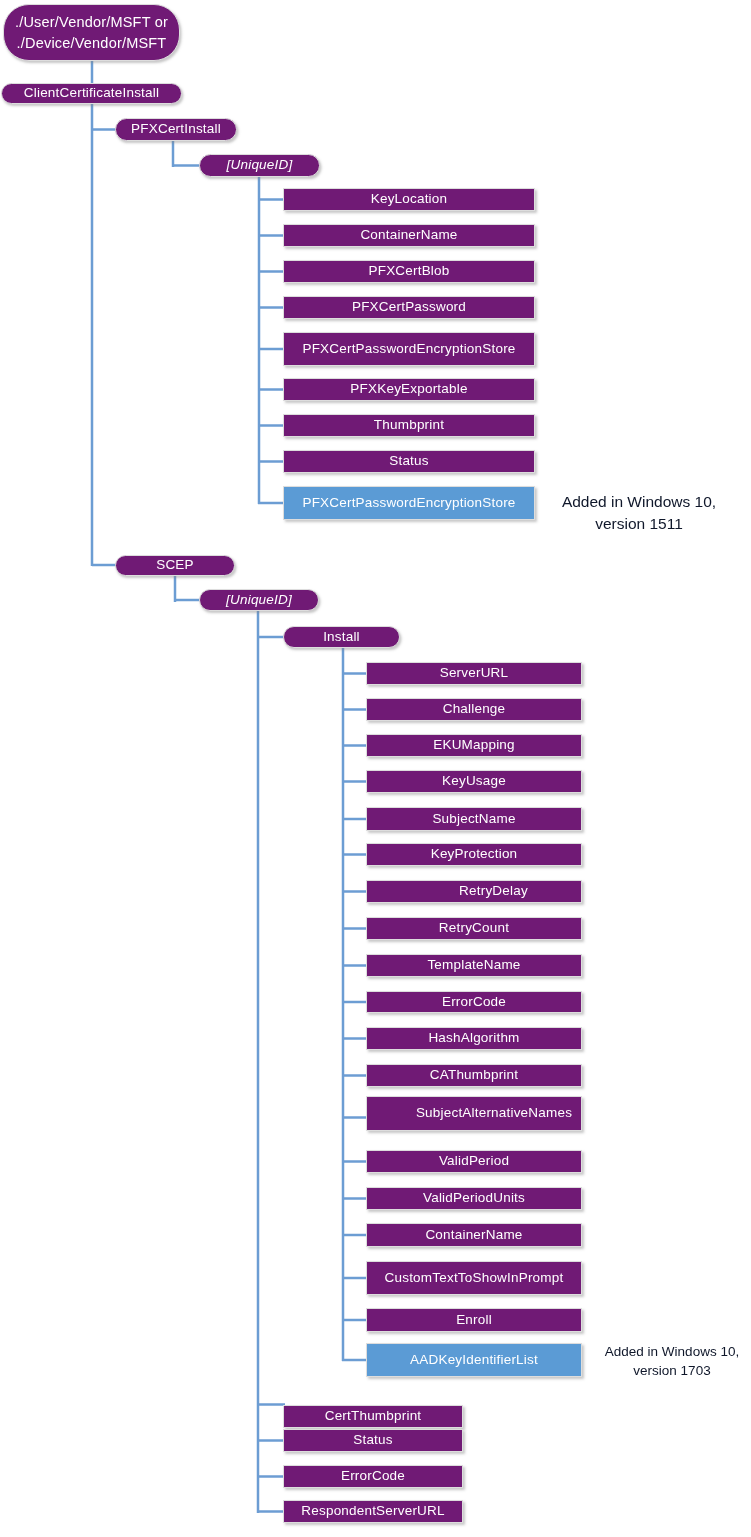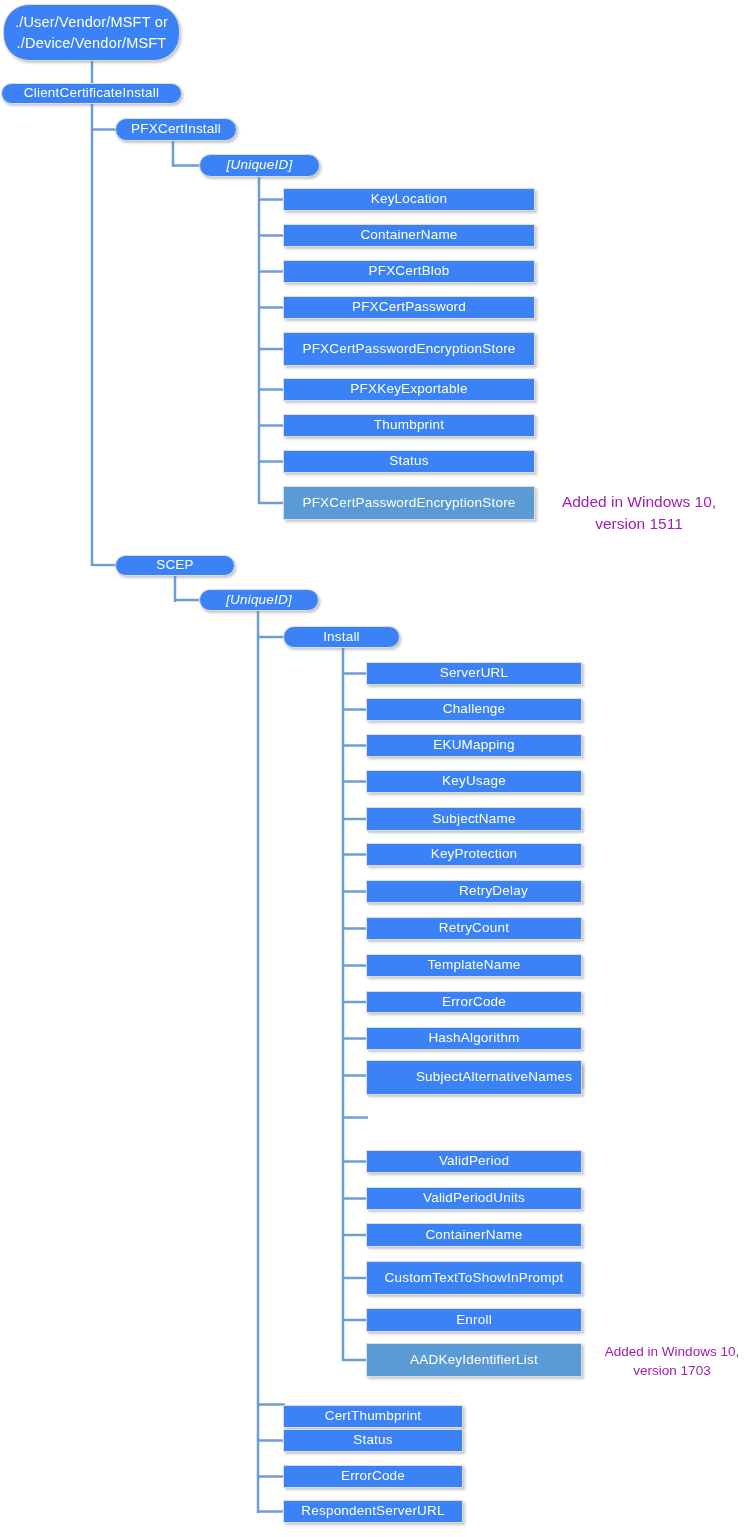--- a/index.html
+++ b/index.html
@@ -8,28 +8,28 @@
   #diagram{position:absolute;left:0;top:0;width:751px;height:1537px;}
   #connectors{position:absolute;left:0;top:0;z-index:0;}
   .node{
     position:absolute;z-index:1;box-sizing:border-box;
     display:flex;align-items:center;justify-content:center;
     color:#ffffff;font-size:13.5px;letter-spacing:.2px;text-align:center;
     border:1.5px solid #dddddd;
     box-shadow:1.5px 2px 2.5px rgba(130,130,130,.45);
     white-space:pre-line;line-height:1.2;
   }
-  .node.green{background:#3b82f6;}
+  .node.green{background:#701a75;}
   .node.blue{background:#5B9BD5;}
   .node.pill{border-radius:999px;}
   .node.rect{border-radius:0;}
   .node.italic{font-style:italic;}
   .node.id-root{border-radius:26px;font-size:14.5px;line-height:21px;}
   .annotation{
-    position:absolute;z-index:1;color:#a21caf;text-align:center;
+    position:absolute;z-index:1;color:#0f172a;text-align:center;
   }
   .annotation.ann-1511{left:543px;top:491px;width:192px;font-size:15.5px;line-height:22px;}
   .annotation.ann-1703{left:593px;top:1342px;width:158px;font-size:13.5px;line-height:19px;}
 </style>
 </head>
 <body>
 
 <div id="diagram">
   <svg id="connectors" width="751" height="1537" viewBox="0 0 751 1537">
       <line x1="92" y1="61" x2="92" y2="84" stroke="#6C9DD3" stroke-width="2.5"></line>
@@ -108,21 +108,21 @@
     <div class="node rect green id-eku-mapping" style="left: 366px; top: 734px; width: 216px; height: 23px;">EKUMapping</div>
     <div class="node rect green id-key-usage" style="left: 366px; top: 770px; width: 216px; height: 23px;">KeyUsage</div>
     <div class="node rect green id-subject-name" style="left: 366px; top: 807px; width: 216px; height: 24px;">SubjectName</div>
     <div class="node rect green id-key-protection" style="left: 366px; top: 843px; width: 216px; height: 23px;">KeyProtection</div>
     <div class="node rect green id-retry-delay" style="left: 366px; top: 880px; width: 216px; height: 23px; padding-left: 39px;">RetryDelay</div>
     <div class="node rect green id-retry-count" style="left: 366px; top: 917px; width: 216px; height: 23px;">RetryCount</div>
     <div class="node rect green id-template-name" style="left: 366px; top: 954px; width: 216px; height: 23px;">TemplateName</div>
     <div class="node rect green id-key-length" style="left: 366px; top: 991px; width: 216px; height: 22px;">ErrorCode</div>
     <div class="node rect green id-hash-algorithm" style="left: 366px; top: 1027px; width: 216px; height: 23px;">HashAlgorithm</div>
     <div class="node rect green id-ca-thumbprint" style="left: 366px; top: 1064px; width: 216px; height: 23px;">CAThumbprint</div>
-    <div class="node rect green id-subject-alternative-names" style="left: 366px; top: 1060px; width: 216px; height: 35px; padding-left: 40px;">SubjectAlternativeNames</div>
+    <div class="node rect green id-subject-alternative-names" style="left: 366px; top: 1096px; width: 216px; height: 35px; padding-left: 40px;">SubjectAlternativeNames</div>
     <div class="node rect green id-valid-period" style="left: 366px; top: 1150px; width: 216px; height: 23px;">ValidPeriod</div>
     <div class="node rect green id-valid-period-units" style="left: 366px; top: 1187px; width: 216px; height: 23px;">ValidPeriodUnits</div>
     <div class="node rect green id-container-name-2" style="left: 366px; top: 1223px; width: 216px; height: 24px;">ContainerName</div>
     <div class="node rect green id-custom-text-to-show-in-prompt" style="left: 366px; top: 1261px; width: 216px; height: 34px;">CustomTextToShowInPrompt</div>
     <div class="node rect green id-enroll" style="left: 366px; top: 1308px; width: 216px; height: 24px;">Enroll</div>
     <div class="node rect blue id-aad-key-identifier-list" style="left: 366px; top: 1343px; width: 216px; height: 34px;">AADKeyIdentifierList</div>
     <div class="node rect green id-cert-thumbprint" style="left: 283px; top: 1393px; width: 180px; height: 23px; margin-top: 12px;">CertThumbprint</div>
     <div class="node rect green id-status-2" style="left: 283px; top: 1429px; width: 180px; height: 23px;">Status</div>
     <div class="node rect green id-error-code" style="left: 283px; top: 1465px; width: 180px; height: 23px;">ErrorCode</div>
     <div class="node rect green id-respondent-server-url" style="left: 283px; top: 1500px; width: 180px; height: 23px;">RespondentServerURL</div>

